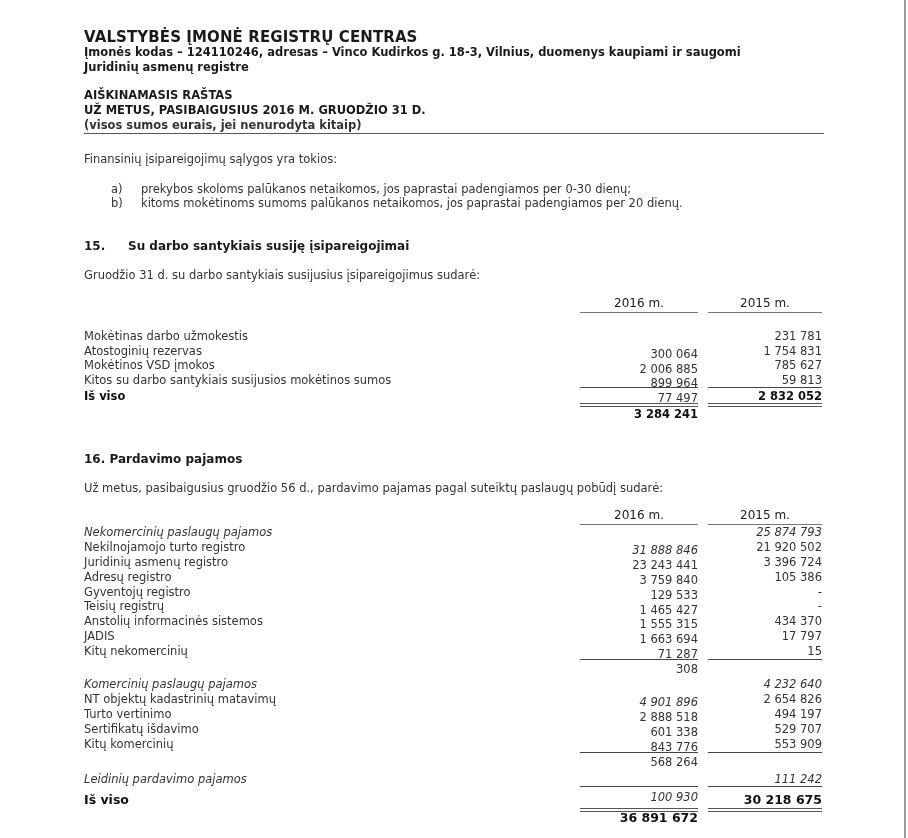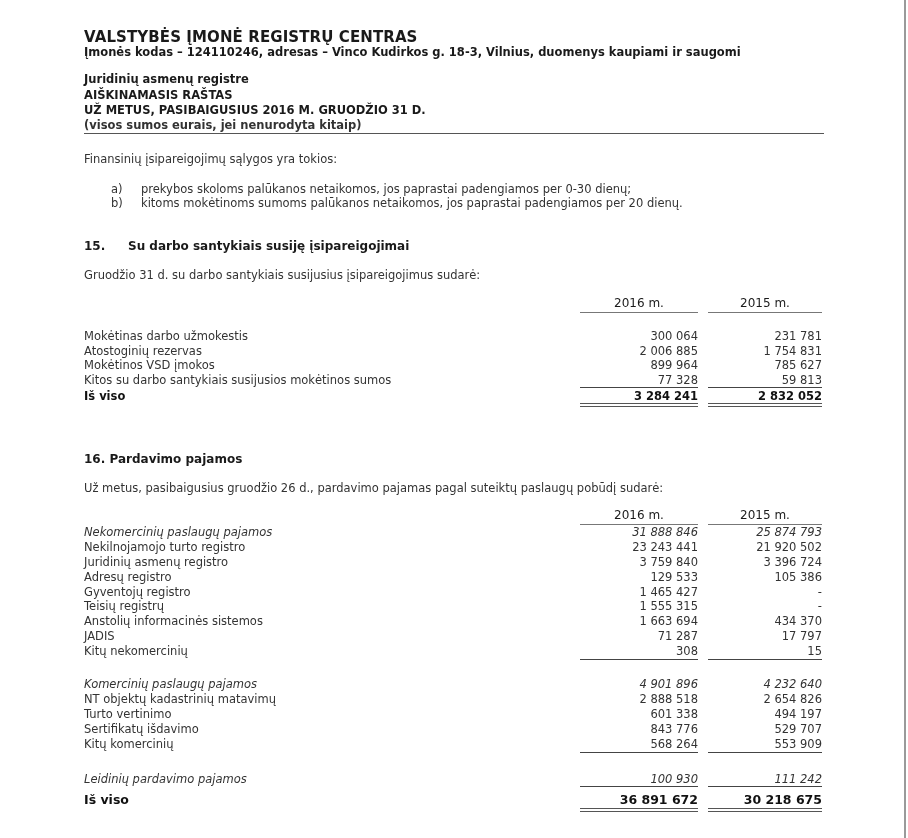--- a/index.html
+++ b/index.html
@@ -4,39 +4,39 @@
 <style>
   html, body { margin: 0; padding: 0; background: #ffffff; }
   body { width: 908px; height: 838px; position: relative; overflow: hidden;
          font-family: "DejaVu Sans", sans-serif; color: #1a1a1a; }
   .rightbar { position: absolute; left: 904px; top: 0; width: 2px; height: 838px; background: #9a9a9a; }
   .page { position: absolute; left: 84px; top: 0; width: 740px; }
 
   .hdr-title { position: absolute; top: 28px; left: 0; font-size: 15px; font-weight: bold; letter-spacing: 0.1px; }
   .hdr-line { position: absolute; left: 0; font-size: 11.5px; font-weight: bold; white-space: nowrap; }
   .hdr-l1 { top: 45px; }
-  .hdr-l2 { top: 72px; }
+  .hdr-l2 { top: 60px; }
   .doc-t1 { position: absolute; top: 88px; left: 0; font-size: 11.5px; font-weight: bold; }
   .doc-t2 { position: absolute; top: 103px; left: 0; font-size: 11.5px; font-weight: bold; text-align: center; }
   .doc-t3 { position: absolute; top: 118px; left: 0; font-size: 11.5px; color: #333; font-weight: bold; }
   .sep { position: absolute; top: 133px; left: 0; width: 740px; height: 1px; background: #555; }
 
   .txt { position: absolute; left: 0; font-size: 11.5px; color: #333; white-space: nowrap; }
   .li { position: absolute; font-size: 11.5px; color: #333; white-space: nowrap; }
   .li .m { display: inline-block; width: 30px; }
 
   .sec { position: absolute; left: 0; font-size: 12px; font-weight: bold; white-space: nowrap; }
   .sec .num { display: inline-block; width: 44px; }
 
   .colhdr { position: absolute; font-size: 12px; font-weight: normal; text-align: center; }
   .colhdr .ul { position: absolute; left: 0; right: 0; bottom: -3px; height: 1px; background: #777; }
 
   .row { position: absolute; left: 0; width: 740px; height: 14px; font-size: 11.5px; line-height: 14px; color: #333; }
   .row .lbl { position: absolute; left: 0; white-space: nowrap; }
-  .row .v1 { position: absolute; left: 496px; width: 118px; text-align: right; }
+  .row .v1 { position: absolute; left: 496px; width: 118px; text-align: right; margin-top: 18px; }
   .row .v2 { position: absolute; left: 624px; width: 114px; text-align: right; }
   .row.it { font-style: italic; }
   .row.bold { font-weight: bold; color: #111; }
   .row.bold .lbl { font-weight: bold; }
 
   .ul1 { position: absolute; left: 496px; width: 118px; height: 1px; background: #444; }
   .ul2 { position: absolute; left: 624px; width: 114px; height: 1px; background: #444; }
   .dbl1 { position: absolute; left: 496px; width: 118px; height: 4px; border-top: 1px solid #555; border-bottom: 1px solid #555; box-sizing: border-box; }
   .dbl2 { position: absolute; left: 624px; width: 114px; height: 4px; border-top: 1px solid #555; border-bottom: 1px solid #555; box-sizing: border-box; }
 </style>
@@ -84,37 +84,37 @@
     <span class="v1">2 006 885</span>
     <span class="v2">1 754 831</span>
   </div>
   <div class="row" style="top:358px">
     <span class="lbl">Mokėtinos VSD įmokos</span>
     <span class="v1">899 964</span>
     <span class="v2">785 627</span>
   </div>
   <div class="row" style="top:373px">
     <span class="lbl">Kitos su darbo santykiais susijusios mokėtinos sumos</span>
-    <span class="v1">77 328</span>
+    <span class="v1">77 497</span>
     <span class="v2">59 813</span>
   </div>
   <div class="ul1" style="top:387px"></div>
   <div class="ul2" style="top:387px"></div>
   <div class="row bold" style="top:389px">
     <span class="lbl">Iš viso</span>
     <span class="v1">3 284 241</span>
     <span class="v2">2 832 052</span>
   </div>
   <div class="dbl1" style="top:403px"></div>
   <div class="dbl2" style="top:403px"></div>
 
   <div class="sec" style="top:452px">
     <span>16.</span> <span>Pardavimo pajamos</span>
   </div>
-  <div class="txt" style="top:481px">Už metus, pasibaigusius gruodžio 26 d., pardavimo pajamas pagal suteiktų paslaugų pobūdį sudarė:</div>
+  <div class="txt" style="top:481px">Už metus, pasibaigusius gruodžio 56 d., pardavimo pajamas pagal suteiktų paslaugų pobūdį sudarė:</div>
 
   <div class="colhdr" style="top:508px;left:496px;width:118px">
     <span>2016 m.</span><div class="ul"></div>
   </div>
   <div class="colhdr" style="top:508px;left:624px;width:114px">
     <span>2015 m.</span><div class="ul"></div>
   </div>
 
   <div class="row it" style="top:525px">
     <span class="lbl">Nekomercinių paslaugų pajamos</span>

